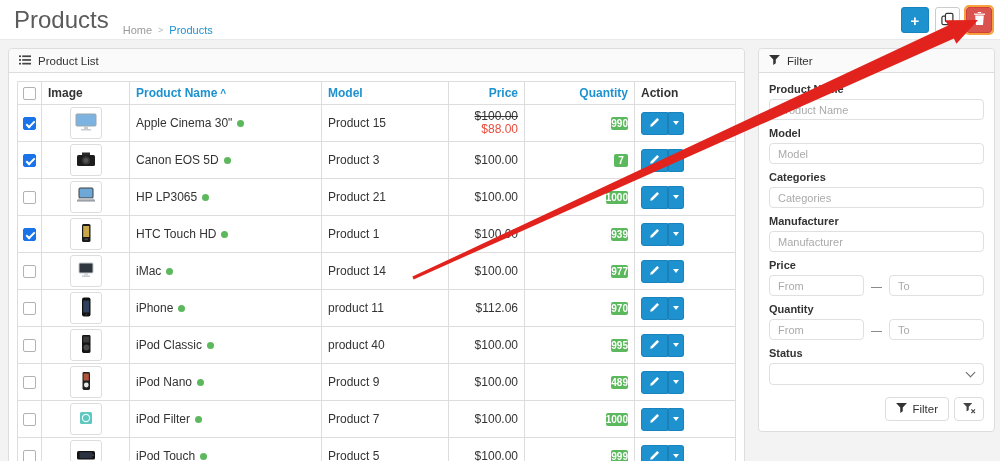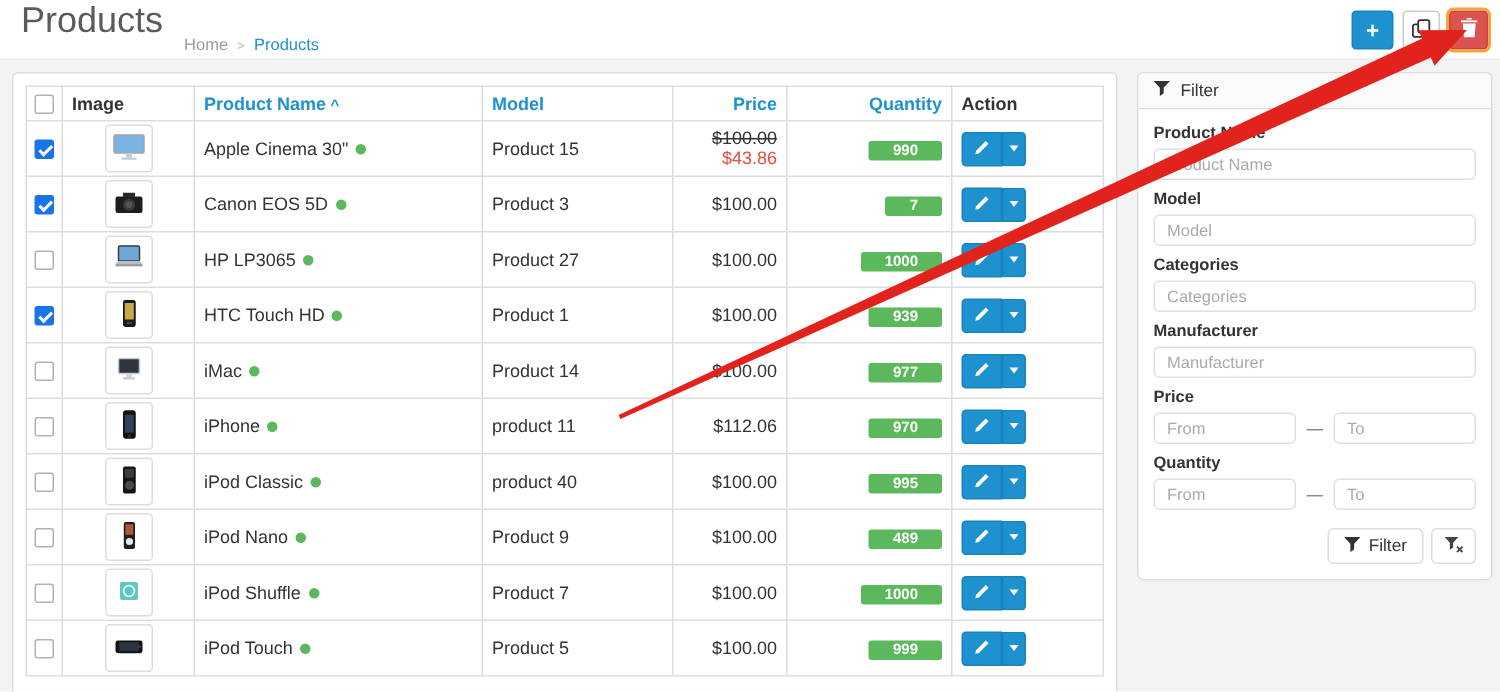--- a/index.html
+++ b/index.html
@@ -4,21 +4,21 @@
 <style>
   * { box-sizing: border-box; }
   html,body { margin:0; padding:0; }
   body {
     width:1000px; height:461px; overflow:hidden; position:relative;
     font-family:"Liberation Sans", sans-serif; background:#f3f3f3; color:#333;
   }
   
   .page-header {
     height:40px; background:#fff; border-bottom:1px solid #e9e9e9;
-    display:flex; padding:0 8px 0 14px; position:relative;
+    display:flex; align-items:center; padding:0 8px 0 14px; position:relative;
   }
   .page-title { font-size:24px; font-weight:300; color:#5b5b5b; margin:0 14px 0 0; }
   .breadcrumb { font-size:11px; display:flex; align-items:center; gap:6px; margin-top:20px; }
   .crumb-home { color:#9a9a9a; text-decoration:none; }
   .crumb-sep { color:#b5b5b5; font-size:9px; }
   .crumb-current { color:var(--accent); text-decoration:none; }
   .toolbar { position:absolute; right:8px; top:7px; display:flex; gap:6px; align-items:flex-start; }
   .tbtn {
     height:26px; border-radius:3px; display:flex; align-items:center; justify-content:center;
     cursor:pointer; font-family:inherit;
@@ -53,21 +53,21 @@
   .cb:checked { background:#1a73e8; border-color:#1a73e8; }
   .cb:checked::after { content:""; position:absolute; left:4px; top:1px; width:3px; height:7px;
         border:solid #fff; border-width:0 2px 2px 0; transform:rotate(45deg); }
   .thumb { width:32px; height:32px; border:1px solid #ddd; border-radius:3px; background:#fff;
         display:flex; align-items:center; justify-content:center; margin:0 auto; }
   .status-dot { display:inline-block; width:7px; height:7px; border-radius:50%; background:var(--green);
         margin-left:5px; vertical-align:middle; }
   .price-old { text-decoration:line-through; line-height:13px; }
   .price-new { color:var(--price-special); line-height:13px; }
   .qty-badge { display:inline-block; background:var(--green); color:#fff; font-size:10px; font-weight:bold;
-        padding:1px 16px; border-radius:2px; min-width:14px; text-align:center; }
+        padding:1px 0; border-radius:2px; min-width:14px; text-align:center; }
   .btn-group { display:inline-flex; }
   .btn-edit { width:27px; height:23px; background:var(--accent); border:1px solid #1883bd;
         border-radius:3px 0 0 3px; display:flex; align-items:center; justify-content:center; cursor:pointer; }
   .btn-edit-caret { width:16px; height:23px; background:var(--accent); border:1px solid #1883bd; border-left:1px solid #1a7fb6;
         border-radius:0 3px 3px 0; display:flex; align-items:center; justify-content:center; cursor:pointer; }
   .caret-down { width:0; height:0; border-left:3.5px solid transparent; border-right:3.5px solid transparent;
         border-top:4px solid #fff; }
   
   .filter-body { padding:10px; }
   .f-group { margin-bottom:7px; }
@@ -118,20 +118,35 @@
             <path fill="#fff" d="M3.8 0h3.4v1H3.8z"></path>
             <rect x="0" y="1.6" width="11" height="1.2" fill="#fff"></rect>
             <path fill="#fff" d="M1.2 3.6h8.6L9 13H2z"></path>
           </svg>
       </span>
     </button>
   </div>
 </div>
 
 <div class="panel panel-left">
+  <div class="panel-heading">
+    <span>
+      <svg width="12" height="10" viewBox="0 0 12 10">
+          <g fill="#444">
+            <rect x="0" y="0.4" width="2" height="1.7"></rect>
+            <rect x="3.2" y="0.4" width="8.8" height="1.7"></rect>
+            <rect x="0" y="4.1" width="2" height="1.7"></rect>
+            <rect x="3.2" y="4.1" width="8.8" height="1.7"></rect>
+            <rect x="0" y="7.8" width="2" height="1.7"></rect>
+            <rect x="3.2" y="7.8" width="8.8" height="1.7"></rect>
+          </g>
+        </svg>
+    </span>
+    <span>Product List</span>
+  </div>
   <div class="panel-body">
     <table>
       <colgroup>
         <col style="width:24px">
           <col style="width:88px">
           <col style="width:192px">
         <col style="width:127px">
           <col style="width:76px">
           <col style="width:110px">
           <col>
@@ -156,21 +171,21 @@
                     <rect x="2" y="4" width="20" height="12" rx="1" fill="#7db3e0" stroke="#9aa5ad"></rect>
                     <rect x="10" y="16" width="4" height="3" fill="#c7ccd1"></rect>
                     <rect x="7" y="19" width="10" height="1.5" fill="#c7ccd1"></rect>
                   </svg></span>
               </div>
             </td>
             <td><span>Apple Cinema 30"</span><span class="status-dot"></span></td>
             <td>Product 15</td>
             <td>
               <div class="price-old">$100.00</div>
-              <div class="price-new">$43.86</div>
+              <div class="price-new">$88.00</div>
             </td>
             <td><span class="qty-badge">990</span></td>
             <td><div class="btn-group">
                 <button class="btn-edit">
                   <span><svg width="11" height="11" viewBox="0 0 16 16">
                       <path fill="#fff" d="M11.9 1.4l2.7 2.7-9.4 9.4-3.5 .8 .8-3.5z"></path>
                     </svg></span>
                 </button>
                 <button class="btn-edit-caret">
                   <span class="caret-down"></span>
@@ -209,21 +224,21 @@
             <td>
               <div class="thumb">
                 <span><svg width="24" height="24" viewBox="0 0 24 24">
                     <rect x="5" y="4" width="14" height="10" rx="1" fill="#6ea8d8" stroke="#3c3c3c"></rect>
                     <path d="M3 16h18l-2-2H5z" fill="#b9bec3"></path>
                     <rect x="3" y="16" width="18" height="1.6" fill="#9aa0a6"></rect>
                   </svg></span>
               </div>
             </td>
             <td><span>HP LP3065</span><span class="status-dot"></span></td>
-            <td>Product 27</td>
+            <td>Product 21</td>
             <td><span>$100.00</span></td>
             <td><span class="qty-badge">1000</span></td>
             <td><div class="btn-group">
                 <button class="btn-edit">
                   <span><svg width="11" height="11" viewBox="0 0 16 16">
                       <path fill="#fff" d="M11.9 1.4l2.7 2.7-9.4 9.4-3.5 .8 .8-3.5z"></path>
                     </svg></span>
                 </button>
                 <button class="btn-edit-caret">
                   <span class="caret-down"></span>
@@ -363,21 +378,21 @@
           <tr>
             <td><input class="cb" type="checkbox" style=""></td>
             <td>
               <div class="thumb">
                 <span><svg width="24" height="24" viewBox="0 0 24 24">
                     <rect x="6" y="6" width="12" height="12" rx="1.5" fill="#5fc6c0"></rect>
                     <circle cx="12" cy="12" r="3.6" fill="none" stroke="#e8fdfc" stroke-width="1.2"></circle>
                   </svg></span>
               </div>
             </td>
-            <td><span>iPod Shuffle</span><span class="status-dot"></span></td>
+            <td><span>iPod Filter</span><span class="status-dot"></span></td>
             <td>Product 7</td>
             <td><span>$100.00</span></td>
             <td><span class="qty-badge">1000</span></td>
             <td><div class="btn-group">
                 <button class="btn-edit">
                   <span><svg width="11" height="11" viewBox="0 0 16 16">
                       <path fill="#fff" d="M11.9 1.4l2.7 2.7-9.4 9.4-3.5 .8 .8-3.5z"></path>
                     </svg></span>
                 </button>
                 <button class="btn-edit-caret">
@@ -439,20 +454,24 @@
         </div>
       </div>
       <div class="f-group">
         <div class="f-label">Quantity</div>
         <div class="f-range">
           <input class="f-input" type="text" placeholder="From" style="">
           <span class="f-dash">—</span>
           <input class="f-input" type="text" placeholder="To" style="">
         </div>
       </div>
+      <div class="f-group">
+        <div class="f-label">Status</div>
+        <div class="select-wrap"><select class="f-select"><option></option></select><span class="select-chevron"></span></div>
+      </div>
       <div class="filter-actions">
         <button class="btn-filter">
           <span><svg width="11" height="10" viewBox="0 0 12 11">
               <path fill="#333" d="M0 0h12L7.4 5v4.2L4.6 11V5z"></path>
             </svg></span>
           <span>Filter</span>
         </button>
         <button class="btn-filter-clear">
           <span><svg width="13" height="11" viewBox="0 0 14 12">
               <path fill="#444" d="M0 0h10L6.2 4.2v3.5L3.8 9.2V4.2z"></path>

